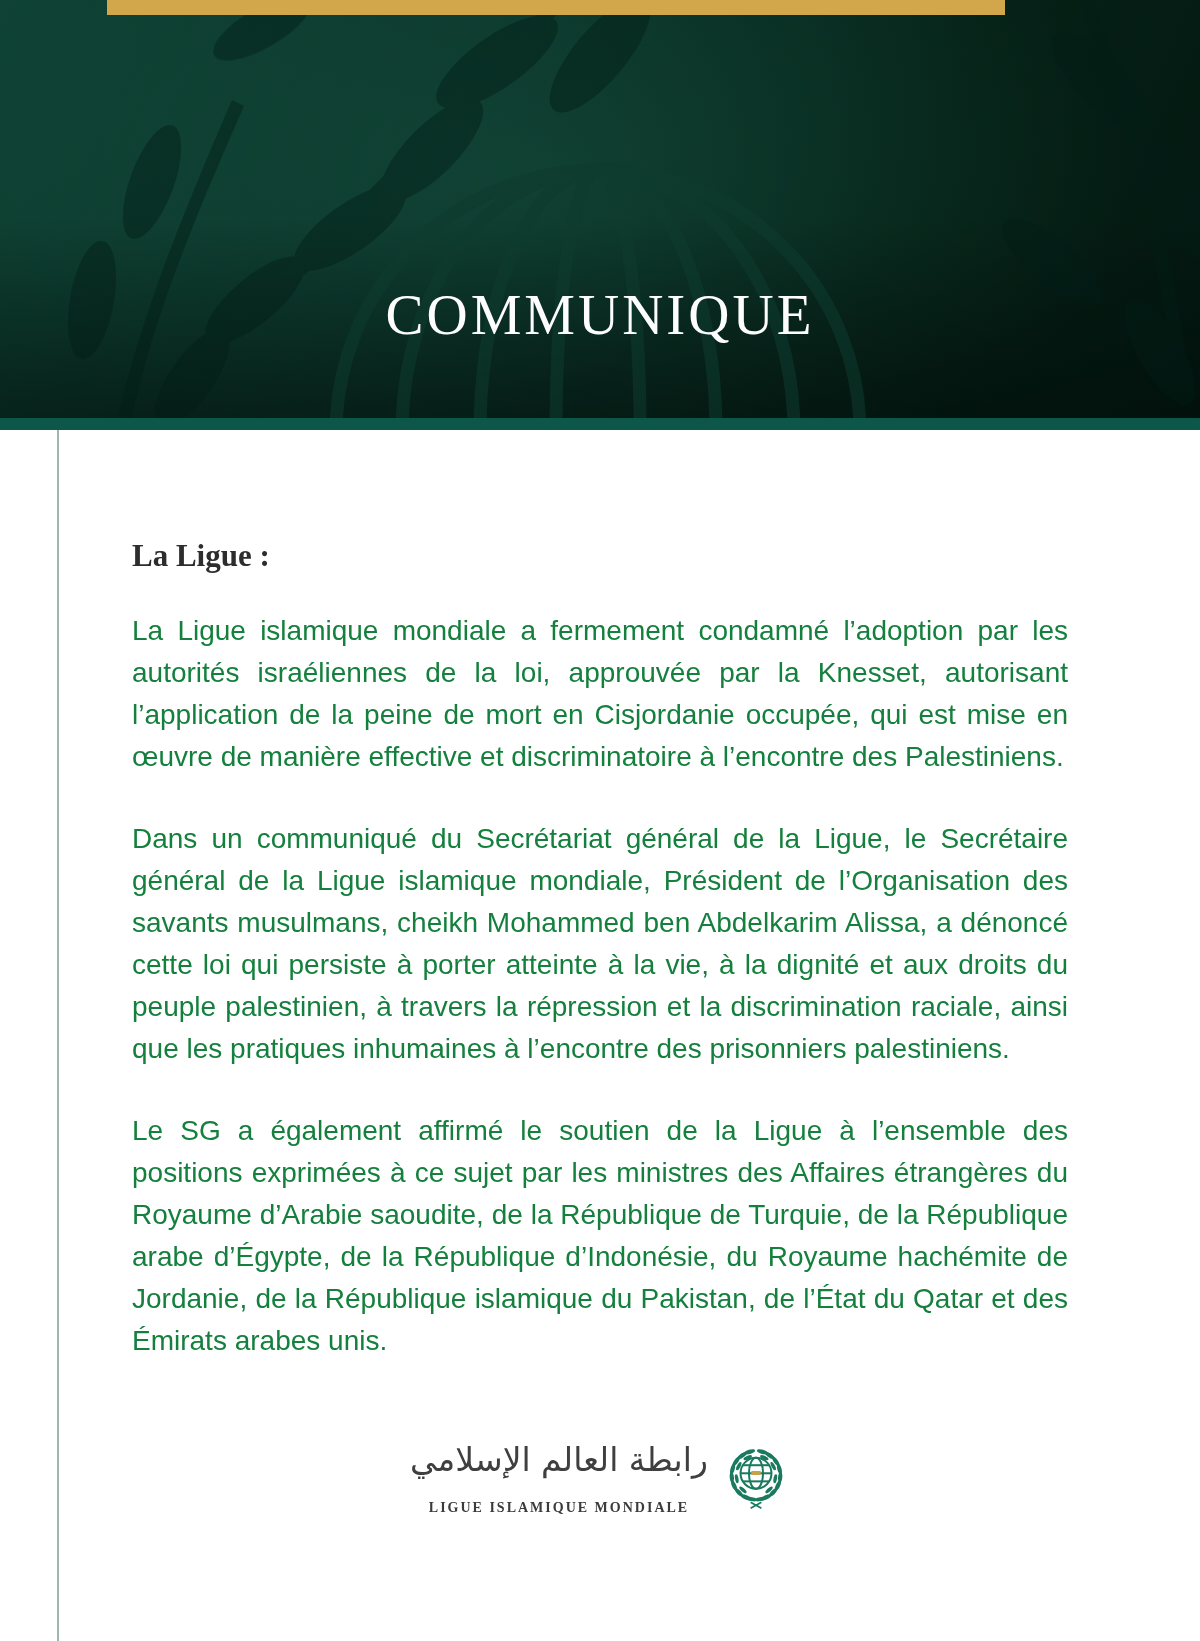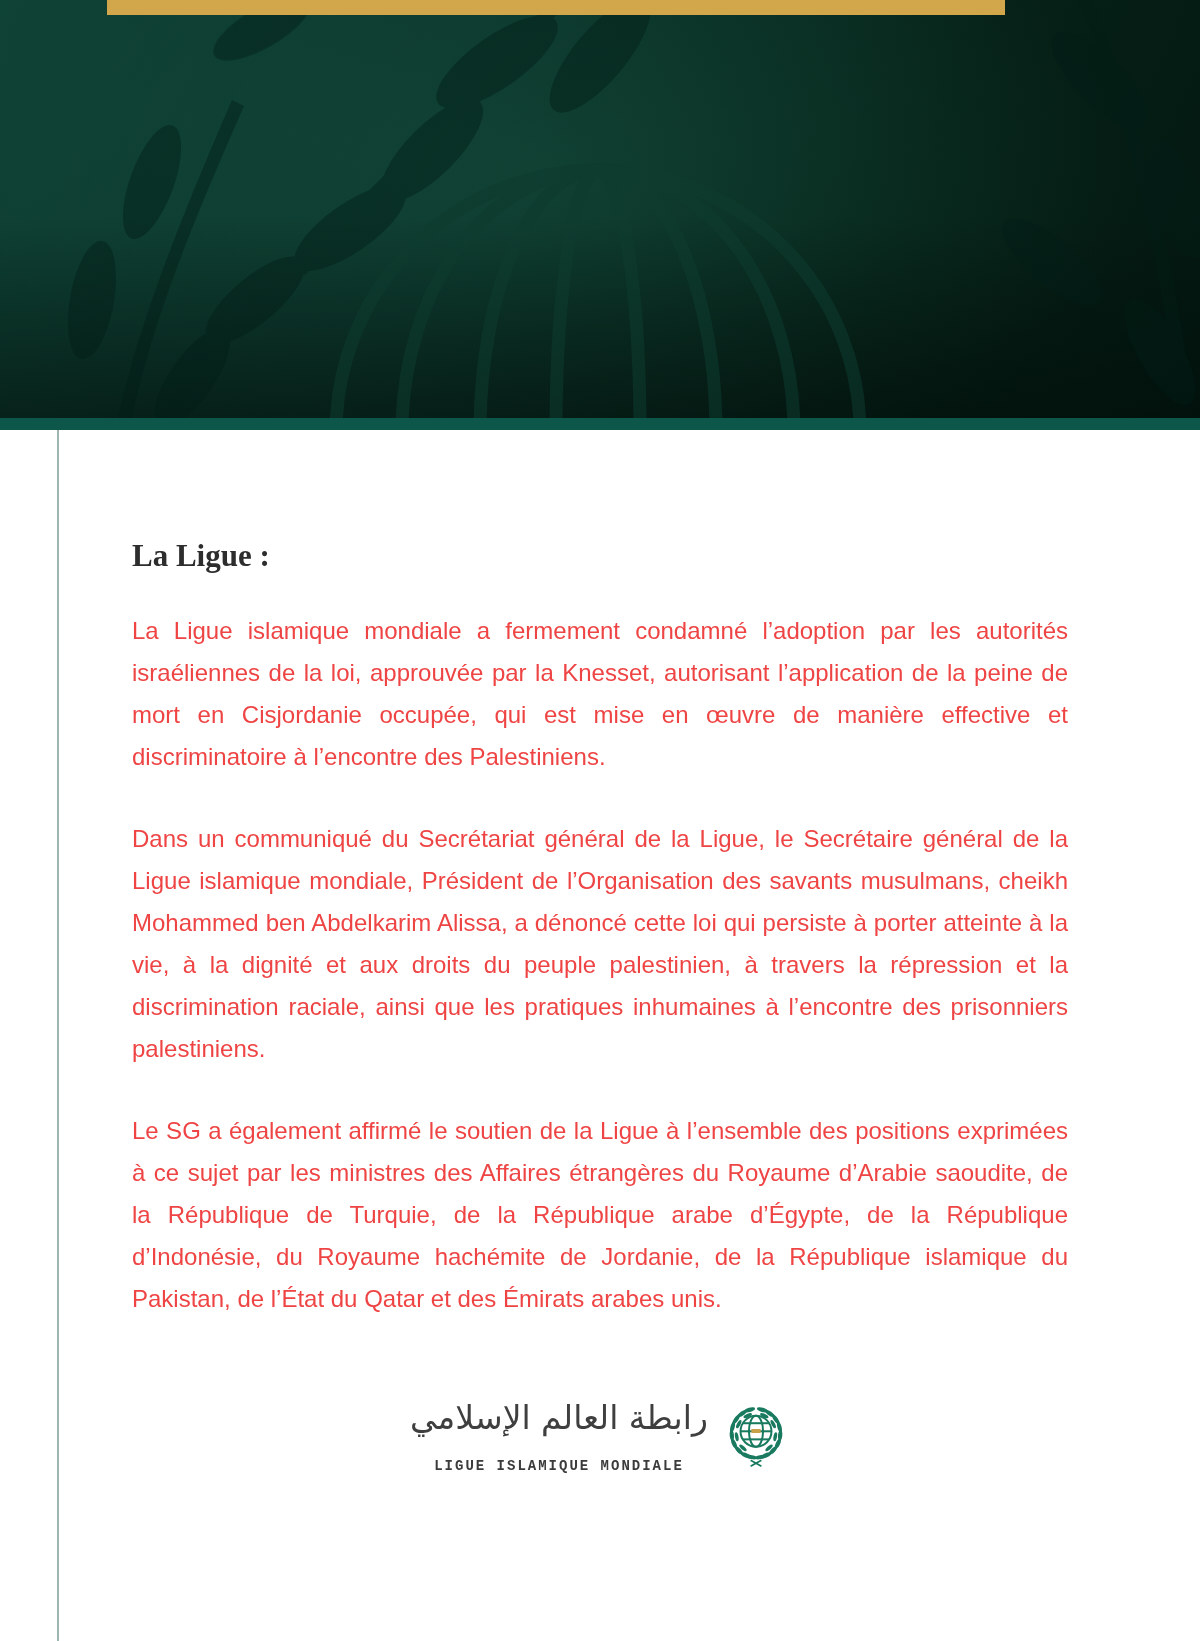--- a/index.html
+++ b/index.html
@@ -19,28 +19,28 @@
     font-size:57px;letter-spacing:3px;color:#FDFDFD;}
 
   .teal-strip{width:1200px;height:12px;}
 
   
   .content{position:relative;width:1200px;height:1211px;background:#ffffff;}
   .vline{position:absolute;left:57px;top:0;bottom:0;width:2px;background:#9FB5B1;}
   .copy{padding:108px 132px 0 132px;}
   .dateline{margin:0 0 36px 0;font-family:"Liberation Serif","DejaVu Serif",serif;
     font-weight:700;font-size:31px;color:#2D2D2D;}
-  .copy p{margin:0 0 40px 0;font-size:24px;line-height:42px;color:#ef4444;
+  .copy p{margin:0 0 40px 0;font-size:28px;line-height:42px;color:#15803d;
     text-align:justify;font-weight:500;}
 
   
   .logo{margin-top:78px;display:flex;justify-content:center;align-items:center;gap:14px;}
   .logo-text{display:flex;flex-direction:column;align-items:center;justify-content:flex-end;}
   .arabic{font-family:"DejaVu Sans",sans-serif;font-size:33px;line-height:1.2;color:#3F3F3F;}
-  .caption{margin-top:20px;font-family:Liberation Mono, monospace;font-weight:700;
+  .caption{margin-top:20px;font-family:Liberation Serif, serif;font-weight:700;
     font-size:14px;letter-spacing:2px;color:#3B3B3B;white-space:nowrap;}
 </style>
 </head>
 <body>
 
 <div class="page">
 
   <header class="hero">
     <svg class="hero-deco" width="1200" height="418" viewBox="0 0 1200 418" aria-hidden="true">
 
@@ -65,20 +65,21 @@
         <ellipse cx="262" cy="28" rx="20" ry="55" transform="rotate(60 262 28)"></ellipse>
         <path d="M1078,0 C1128,120 1158,250 1178,400 L1192,398 C1172,248 1142,118 1092,0 Z"></path>
         <ellipse cx="1100" cy="80" rx="24" ry="64" transform="rotate(-45 1100 80)"></ellipse>
         <ellipse cx="1178" cy="200" rx="23" ry="62" transform="rotate(-20 1178 200)"></ellipse>
         <ellipse cx="1052" cy="262" rx="23" ry="62" transform="rotate(-50 1052 262)"></ellipse>
         <ellipse cx="1160" cy="352" rx="22" ry="60" transform="rotate(-30 1160 352)"></ellipse>
       </g>
     </svg>
 
     <div class="gold-bar" style="background: rgb(210, 166, 75);"></div>
+    <h1 class="hero-title">COMMUNIQUE</h1>
   </header>
 
   <div class="teal-strip" style="background: rgb(13, 86, 74);"></div>
 
   <main class="content">
     <div class="vline"></div>
 
     <section class="copy">
       <h2 class="dateline">La Ligue :</h2>
 

